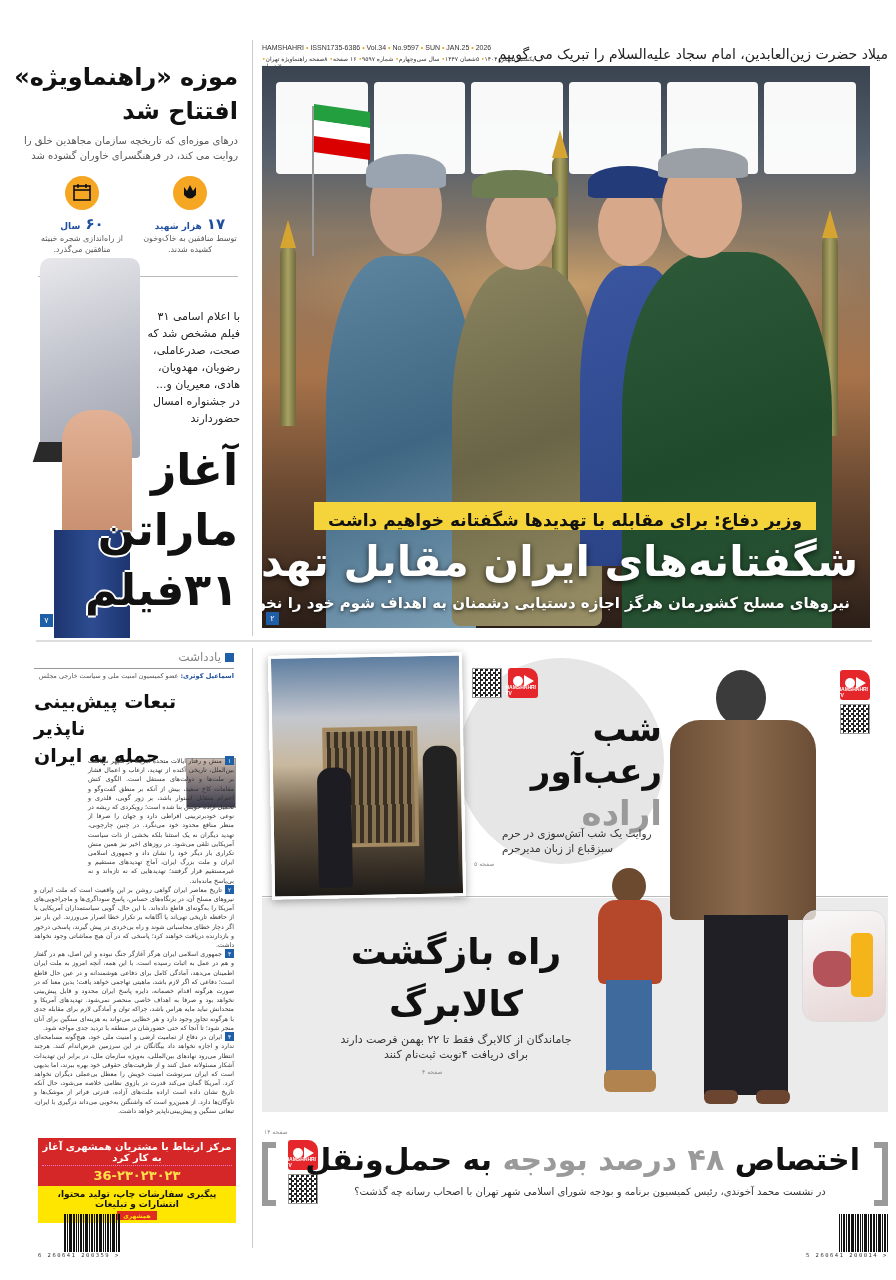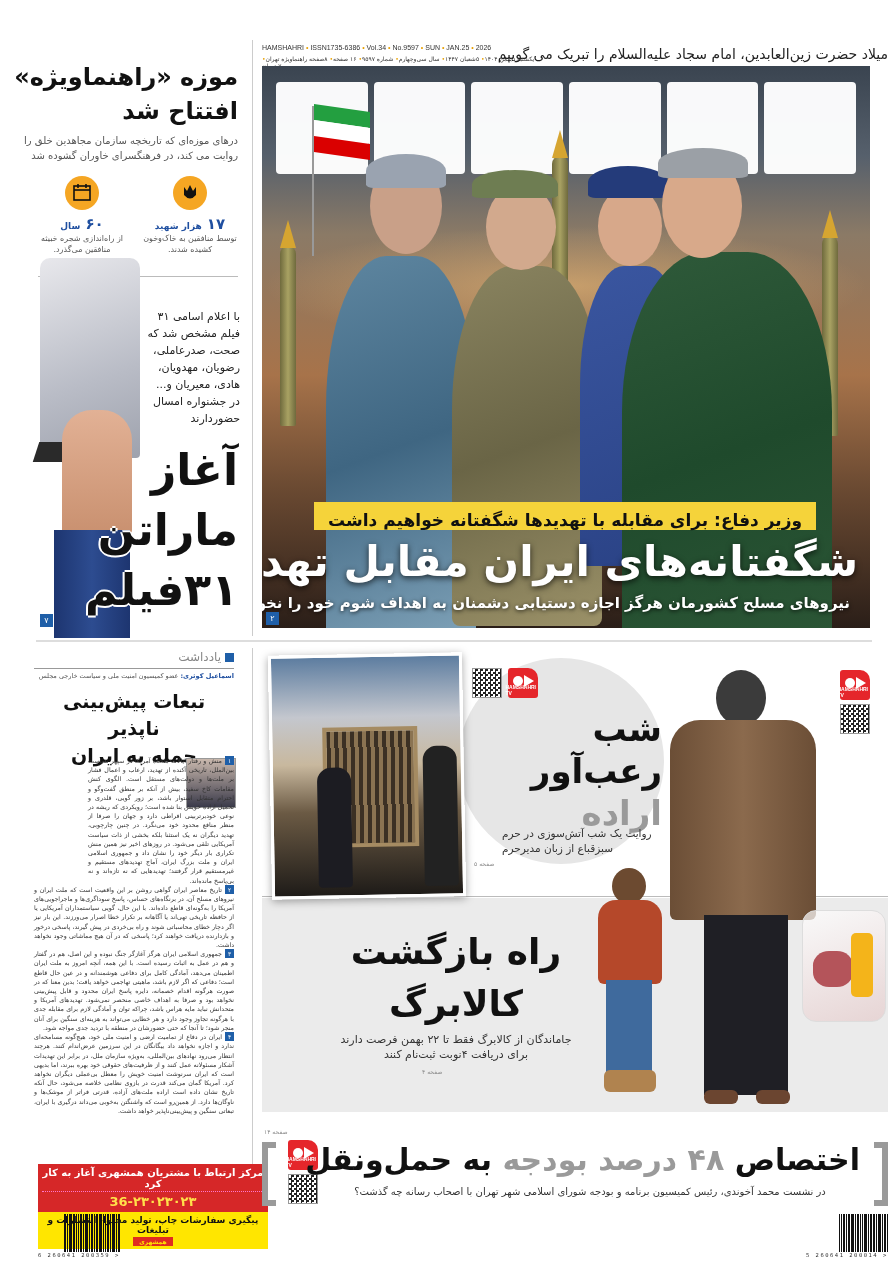--- a/index.html
+++ b/index.html
@@ -61,27 +61,27 @@
   .film-title { right: 658px; top: 440px; width: 180px; font-size: 44px; font-weight: bold; text-align: right; line-height: 60px;
           color: #111; text-shadow: 2px 0 #fff, -2px 0 #fff, 0 2px #fff, 0 -2px #fff; }
 
   .section-sep { left: 36px; top: 640px; width: 836px; height: 2px; background: #ddd; }
 
   
   .oped-kicker { right: 662px; top: 650px; font-size: 12px; color: #888; display:flex; align-items:center; gap: 4px; }
   .oped-kicker .sq { width: 9px; height: 9px; background: #1f5fa8; }
   .oped-author { right: 662px; top: 668px; width: 200px; font-size: 6.5px; color: #555; text-align: right; border-top: 1px solid #999; padding-top: 3px; }
   .oped-author b { color: #1f4fa0; }
-  .oped-title { right: 662px; top: 688px; width: 200px; font-size: 19px; font-weight: bold; text-align: center; line-height: 27px; }
+  .oped-title { right: 662px; top: 688px; width: 200px; font-size: 19px; font-weight: bold; text-align: left; line-height: 27px; }
   .oped-photo { left: 186px; top: 758px; width: 50px; height: 50px; background: linear-gradient(180deg,#c9b8ad,#3a3a4a); border: 1px solid #999; }
   .oped-body { right: 662px; top: 756px; width: 200px; font-size: 6.3px; line-height: 9.2px; color: #333; text-align: justify; }
   .oped-body p { margin-bottom: 0; }
   .oped-body .num { display:inline-block; width: 9px; height: 9px; background:#1f5fa8; color:#fff; font-size:6px; line-height:9px; text-align:center; margin-left: 3px; }
 
-  .contact-box { left: 38px; top: 1164px; width: 230px; }
+  .contact-box { left: 38px; top: 1138px; width: 198px; }
   .contact-red { background: #d62728; color: #fff; padding: 3px 4px; text-align: center; }
   .contact-red .t1 { font-size: 10px; font-weight: bold; border-bottom: 1px dotted #f7c; padding-bottom: 2px; }
   .contact-red .t2 { font-size: 13px; font-weight: bold; color: #ffe14a; padding-top: 2px; direction: ltr; }
   .contact-yellow { background: #ffe600; color: #111; padding: 3px 4px; text-align: center; font-size: 9px; font-weight: bold; }
   .contact-yellow .brand { display:inline-block; margin-top: 2px; background:#e02b20; color:#ffe600; font-size: 6px; padding: 1px 6px; }
 
   .barcode { height: 38px; display: flex; align-items: stretch; gap: 1px; }
   .barcode i { display:block; background:#111; }
   .barcode-num { font-size: 5.5px; color: #333; direction: ltr; letter-spacing: 1.5px; font-family: "DejaVu Sans Mono", monospace; }
 

